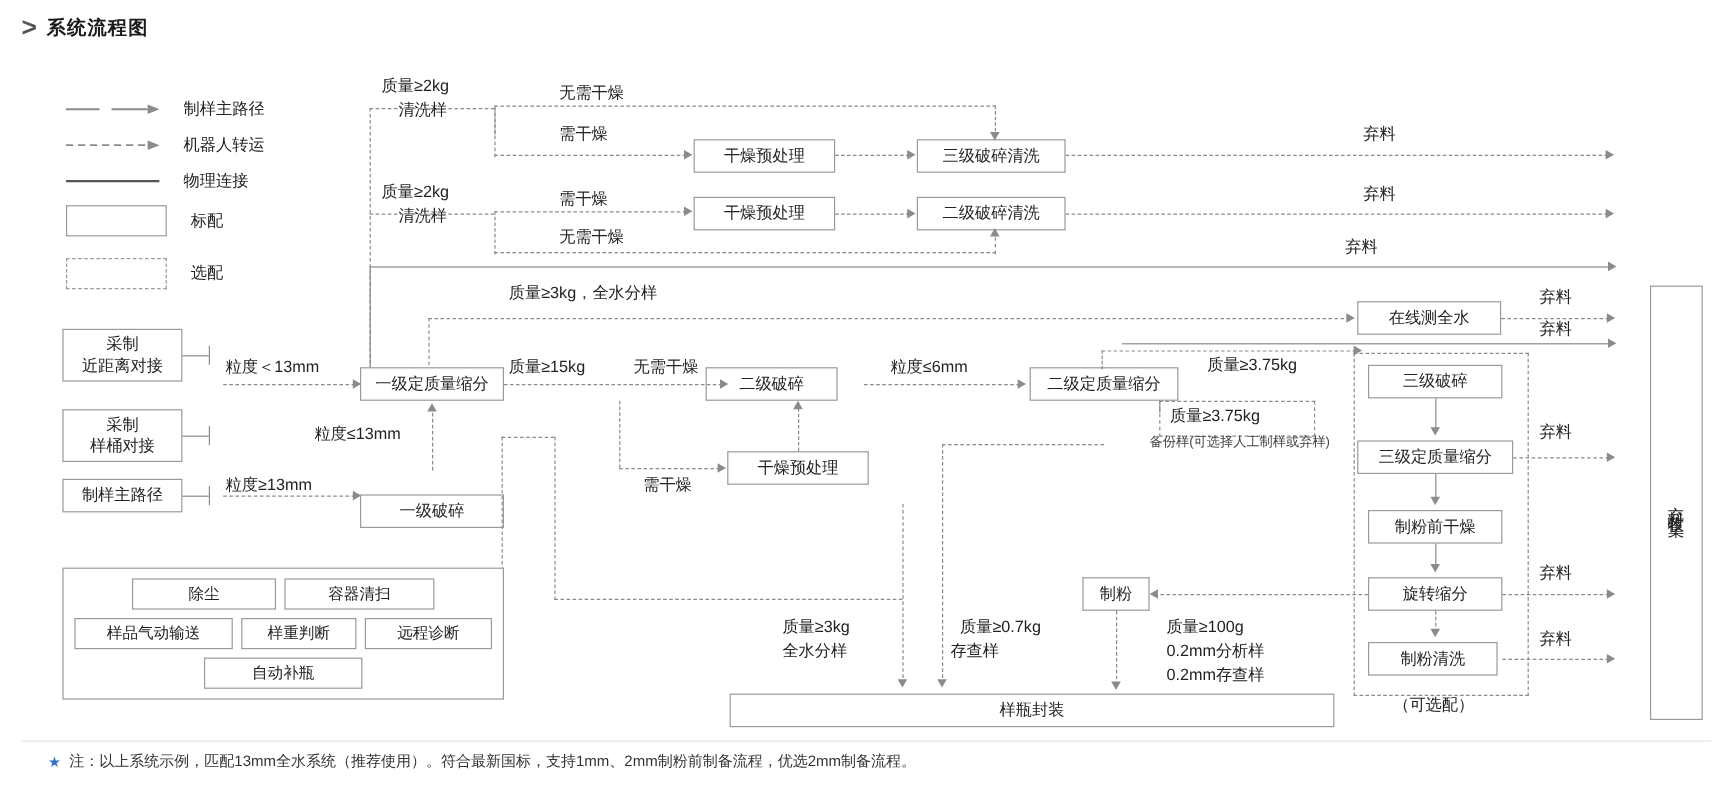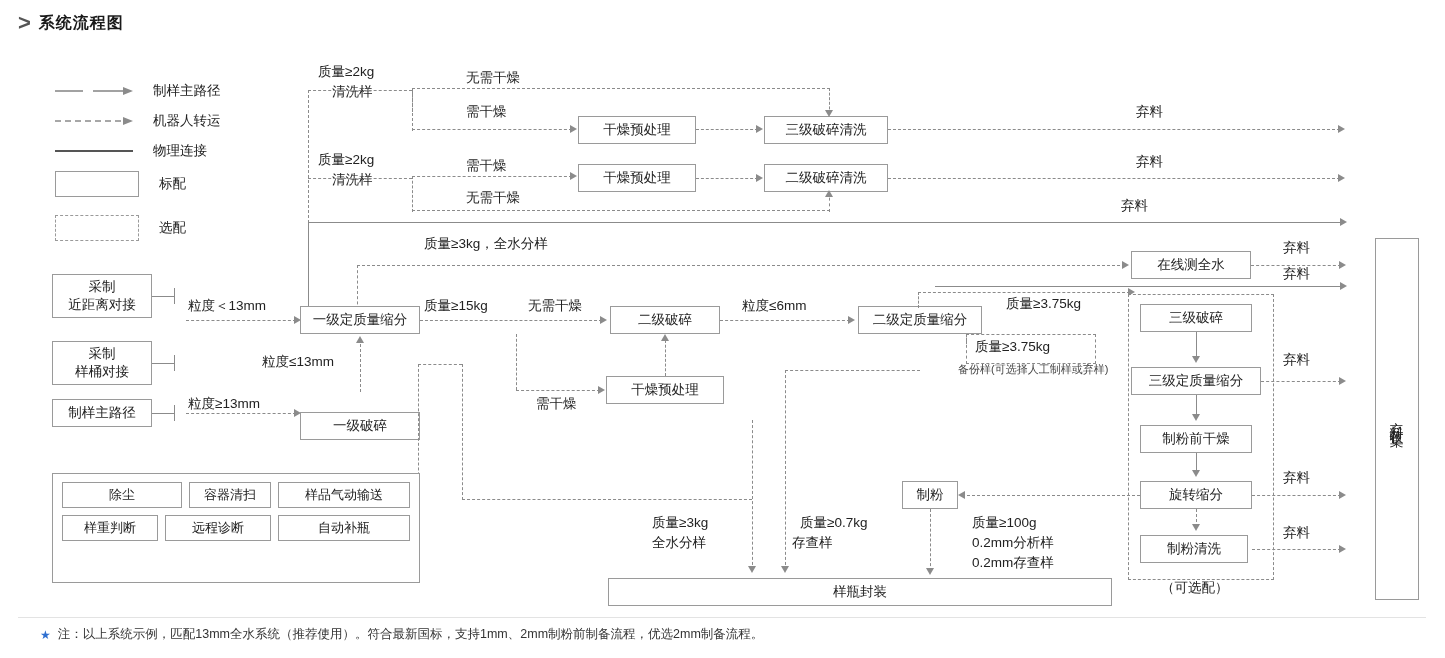--- a/index.html
+++ b/index.html
@@ -164,21 +164,21 @@
 <div class="lbl" style="left:262px;top:354px;">粒度≤13mm</div>
 <div class="lbl" style="left:188px;top:396px;">粒度≥13mm</div>
 
 <div class="hdash" style="left:186px;top:320px;width:110px;"></div>
 <div class="ar-r" style="left:294px;top:316px;"></div>
 <div class="hdash" style="left:186px;top:413px;width:110px;"></div>
 <div class="ar-r" style="left:294px;top:409px;"></div>
 
 <div class="box" style="left:300px;top:306px;width:120px;height:28px;">一级定质量缩分</div>
 <div class="box" style="left:300px;top:412px;width:120px;height:28px;">一级破碎</div>
-<div class="box" style="left:610px;top:306px;width:110px;height:28px;">二级破碎</div>
+<div class="box" style="left:588px;top:306px;width:110px;height:28px;">二级破碎</div>
 <div class="box" style="left:606px;top:376px;width:118px;height:28px;">干燥预处理</div>
 <div class="box" style="left:858px;top:306px;width:124px;height:28px;">二级定质量缩分</div>
 
 <div class="box" style="left:1140px;top:304px;width:112px;height:28px;">三级破碎</div>
 <div class="box" style="left:1131px;top:367px;width:130px;height:28px;">三级定质量缩分</div>
 <div class="box" style="left:1140px;top:425px;width:112px;height:28px;">制粉前干燥</div>
 <div class="box" style="left:1140px;top:481px;width:112px;height:28px;">旋转缩分</div>
 <div class="box" style="left:1140px;top:535px;width:108px;height:28px;">制粉清洗</div>
 <div class="box" style="left:902px;top:481px;width:56px;height:28px;">制粉</div>
 
@@ -257,21 +257,21 @@
 
 <div class="box" style="left:608px;top:578px;width:504px;height:28px;">样瓶封装</div>
 
 <div class="collect">
   <span>弃料收集</span>
 </div>
 
 <div class="aux">
   <div class="aux-grid">
     <div class="aux-cell" style="width:120px;">除尘</div>
-    <div class="aux-cell" style="width:82px;">容器清扫</div>
+    <div class="aux-cell" style="width:125px;">容器清扫</div>
     <div class="aux-cell" style="width:132px;">样品气动输送</div>
     <div class="aux-cell" style="width:96px;">样重判断</div>
     <div class="aux-cell" style="width:106px;">远程诊断</div>
     <div class="aux-cell" style="width:132px;">自动补瓶</div>
   </div>
 </div>
 
 <div class="note-line"></div>
 <div class="footer">
   <span class="star">★</span>

